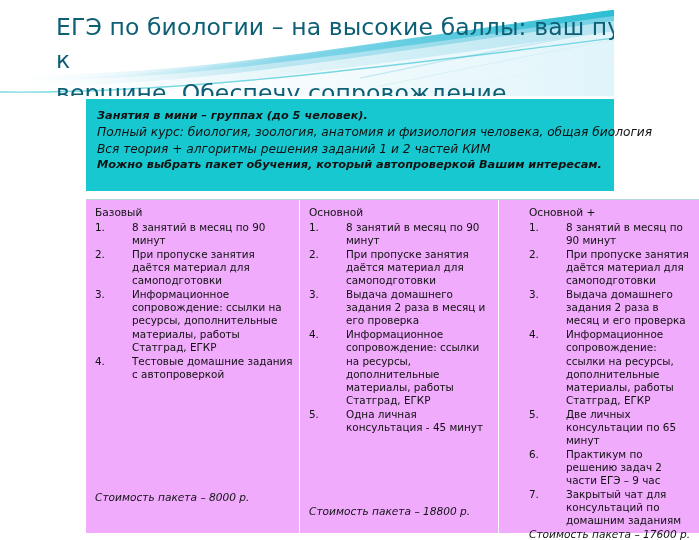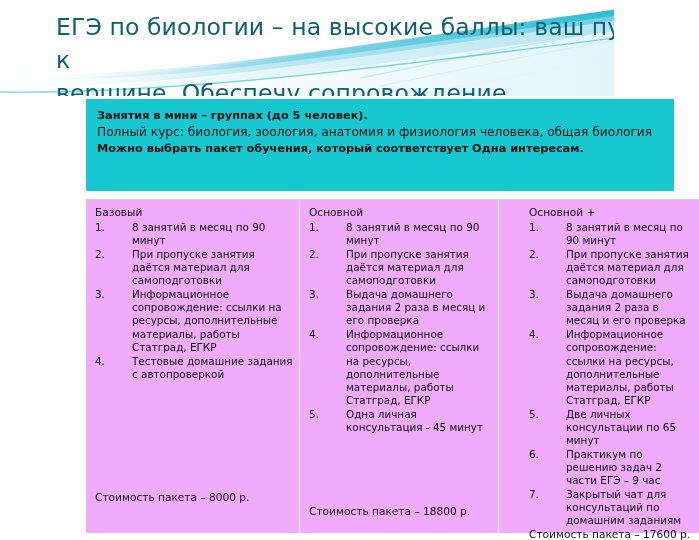--- a/index.html
+++ b/index.html
@@ -50,26 +50,27 @@
     letter-spacing: 0.1px;
     white-space: pre-line;
     z-index: 5;
   }
 
   
   #summary-box {
     position: absolute;
     left: 86px;
     top: 99px;
-    width: 588px;
+    width: 528px;
     height: 92px;
     background: #18c8d0;
     box-sizing: border-box;
     padding: 9px 8px 0 11px;
     z-index: 4;
+    font-style: italic;
   }
   .summary-line {
     font-family: "DejaVu Sans", sans-serif;
     color: #111111;
     font-size: 11.3px;
     line-height: 16.4px;
     white-space: nowrap;
   }
   .summary-line.bold { font-weight: bold; }
   .summary-line.big  { font-size: 12.2px; }
@@ -126,20 +127,21 @@
     left: 0;
     top: 0;
     width: 22px;
     text-align: left;
     font-size: 10.4px;
   }
   .price {
     font-family: "DejaVu Sans", sans-serif;
     font-size: 10.6px;
     color: #111111;
+    font-style: italic;
     margin: 0 0 6px 0;
     flex: 0 0 auto;
   }
   #col-basic .price    { margin-bottom: 30px; }
   #col-main .price     { margin-bottom: 16px; }
   #col-mainplus .price { margin-bottom: 16px; }
 
   
   #watermark {
     position: absolute;
@@ -201,21 +203,22 @@
       <path d="M0,92 C160,94 340,72 520,50 C600,40 660,32 699,28" fill="none" stroke="#36c3d4" stroke-width="1.4" opacity="0.65"></path>
     </svg>
 
     <div id="slide-title">ЕГЭ по биологии – на высокие баллы: ваш путь к
 вершине. Обеспечу сопровождение.</div>
   </div>
 
   <div id="summary-box">
     <div class="summary-line bold">Занятия в мини – группах (до 5 человек).</div>
     <div class="summary-line big">Полный курс: биология, зоология, анатомия и физиология человека, общая биология</div>
-    <div class="summary-line bold">Можно выбрать пакет обучения, который соответствует Одна интересам.</div>
+    <div class="summary-line big">Вся теория + алгоритмы решения заданий 1 и 2 частей КИМ</div>
+    <div class="summary-line bold">Можно выбрать пакет обучения, который автопроверкой Вашим интересам.</div>
   </div>
 
   <div id="packages">
 
     <div class="package-col" id="col-basic">
       <div class="col-title">Базовый</div>
       <ol class="feature-list">
         <li>
           <span class="num">1.</span>
           <span>8 занятий в месяц  по 90 минут</span>

